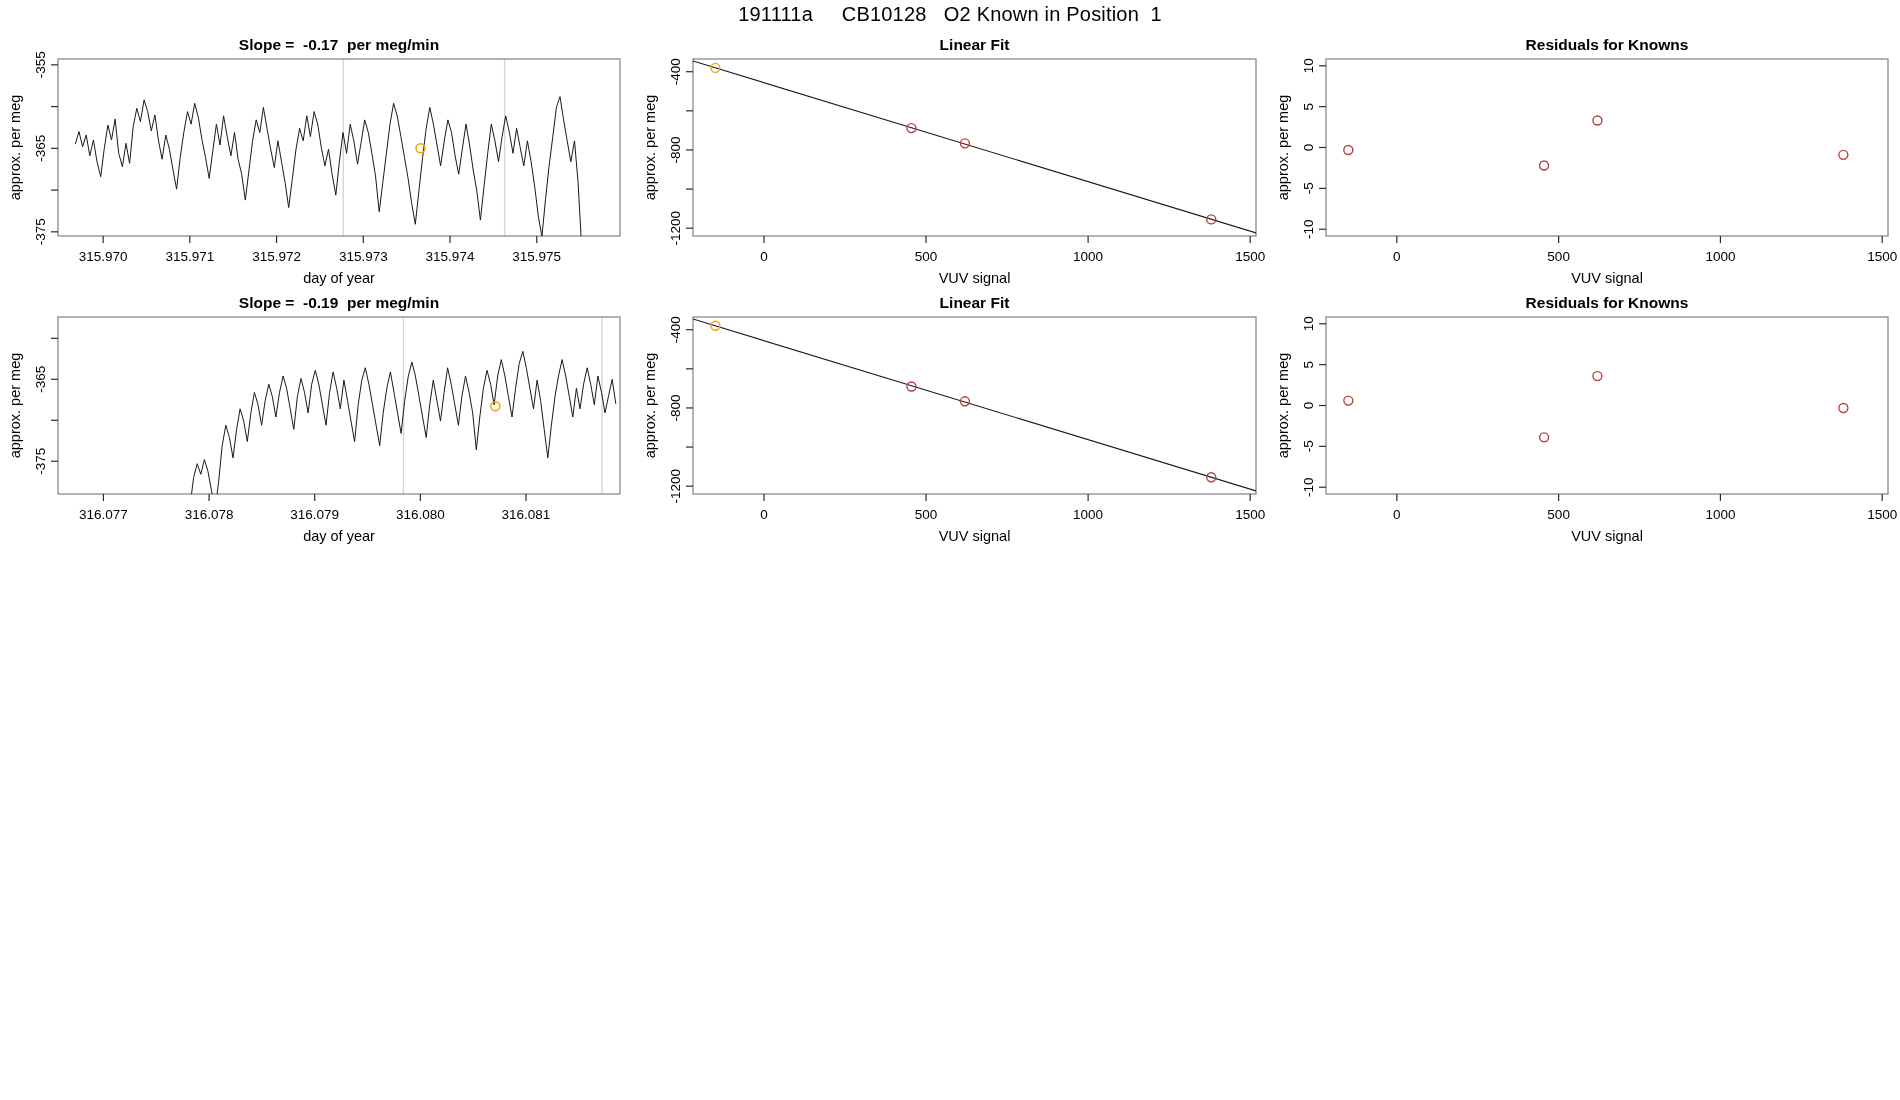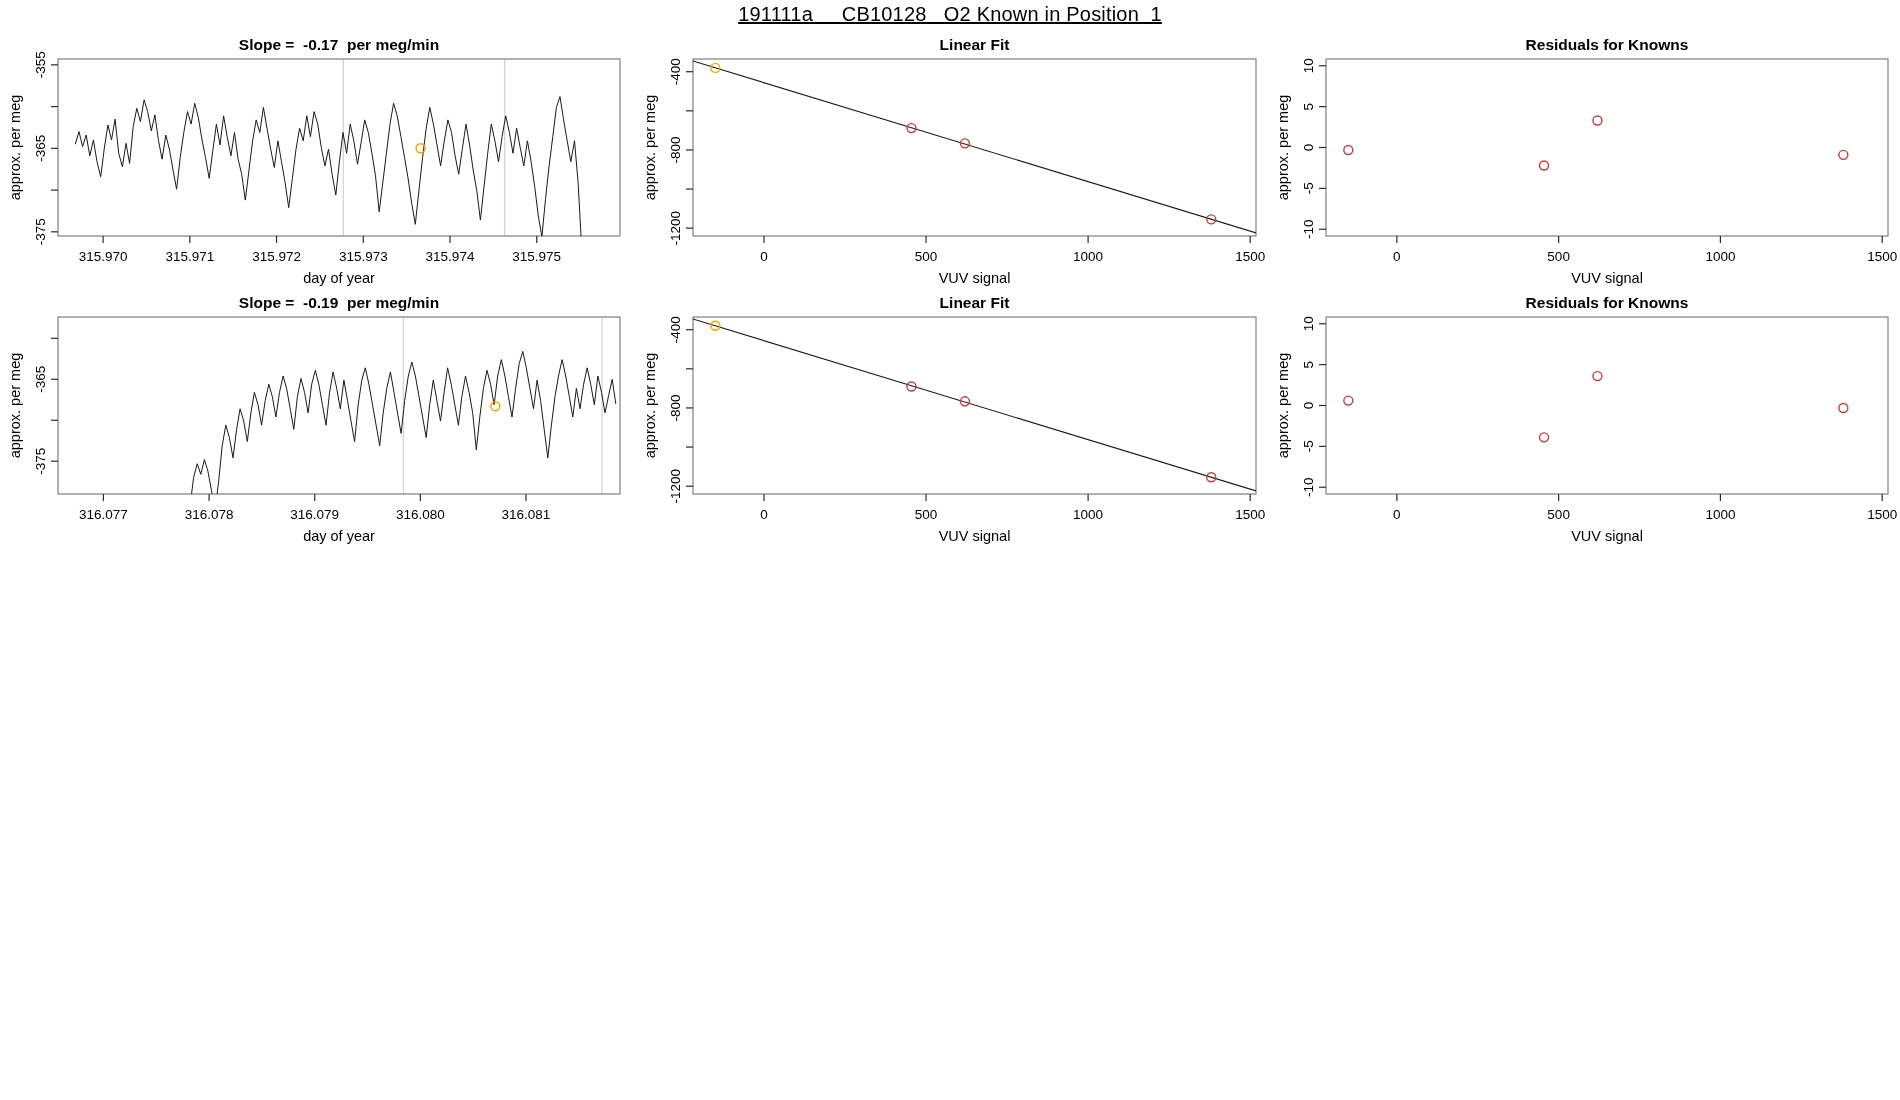--- a/index.html
+++ b/index.html
@@ -1,19 +1,19 @@
 <!DOCTYPE html>
 <html><head>
 <meta charset="utf-8">
 <style>
   html,body{margin:0;padding:0;background:#ffffff;}
   body{width:1900px;height:1100px;position:relative;font-family:"Liberation Sans",sans-serif;}
   .main-title{
     position:absolute;top:3px;left:50%;transform:translateX(-50%);
-    font-size:20px;color:#000;white-space:pre;letter-spacing:0.2px;text-decoration:underline;
+    font-size:20px;color:#000;white-space:pre;letter-spacing:0.2px;
   }
   #fig{position:absolute;top:0;left:0;}
   svg text{white-space:pre;}
 </style>
 </head>
 <body>
 
 <div class="main-title">191111a     CB10128   O2 Known in Position  1</div>
 
 <svg id="fig" width="1900" height="1100" viewBox="0 0 1900 1100">

